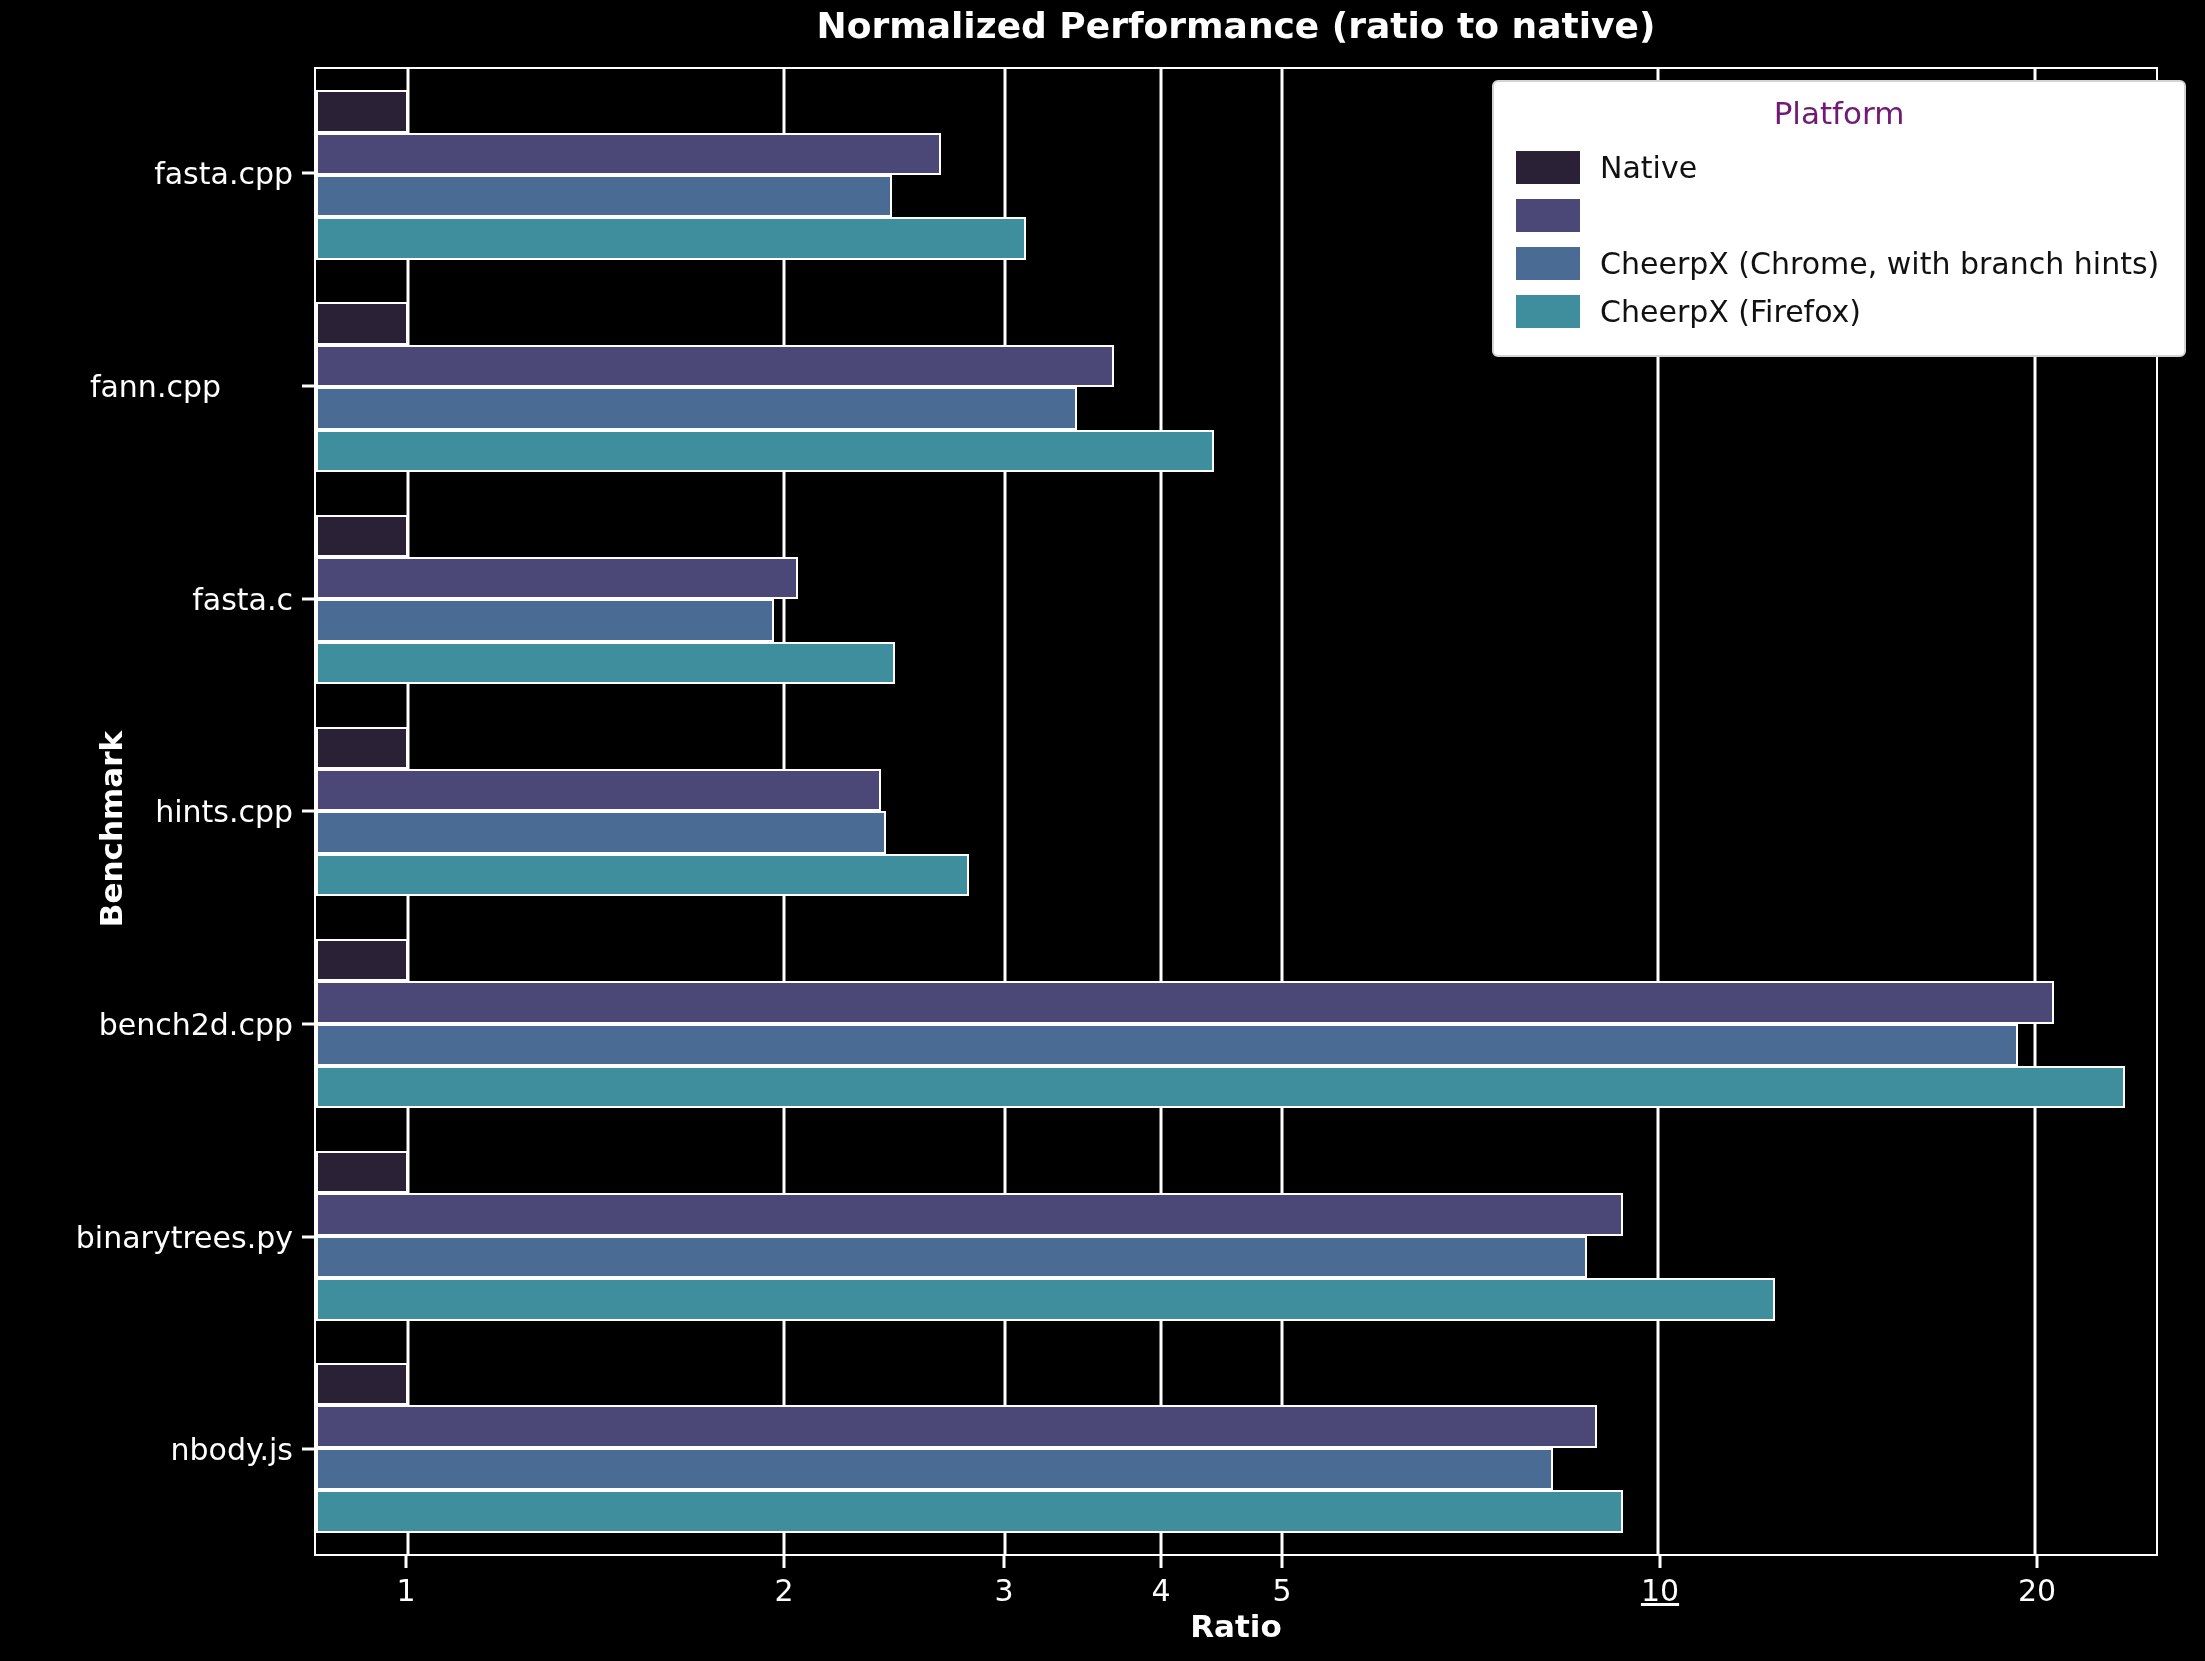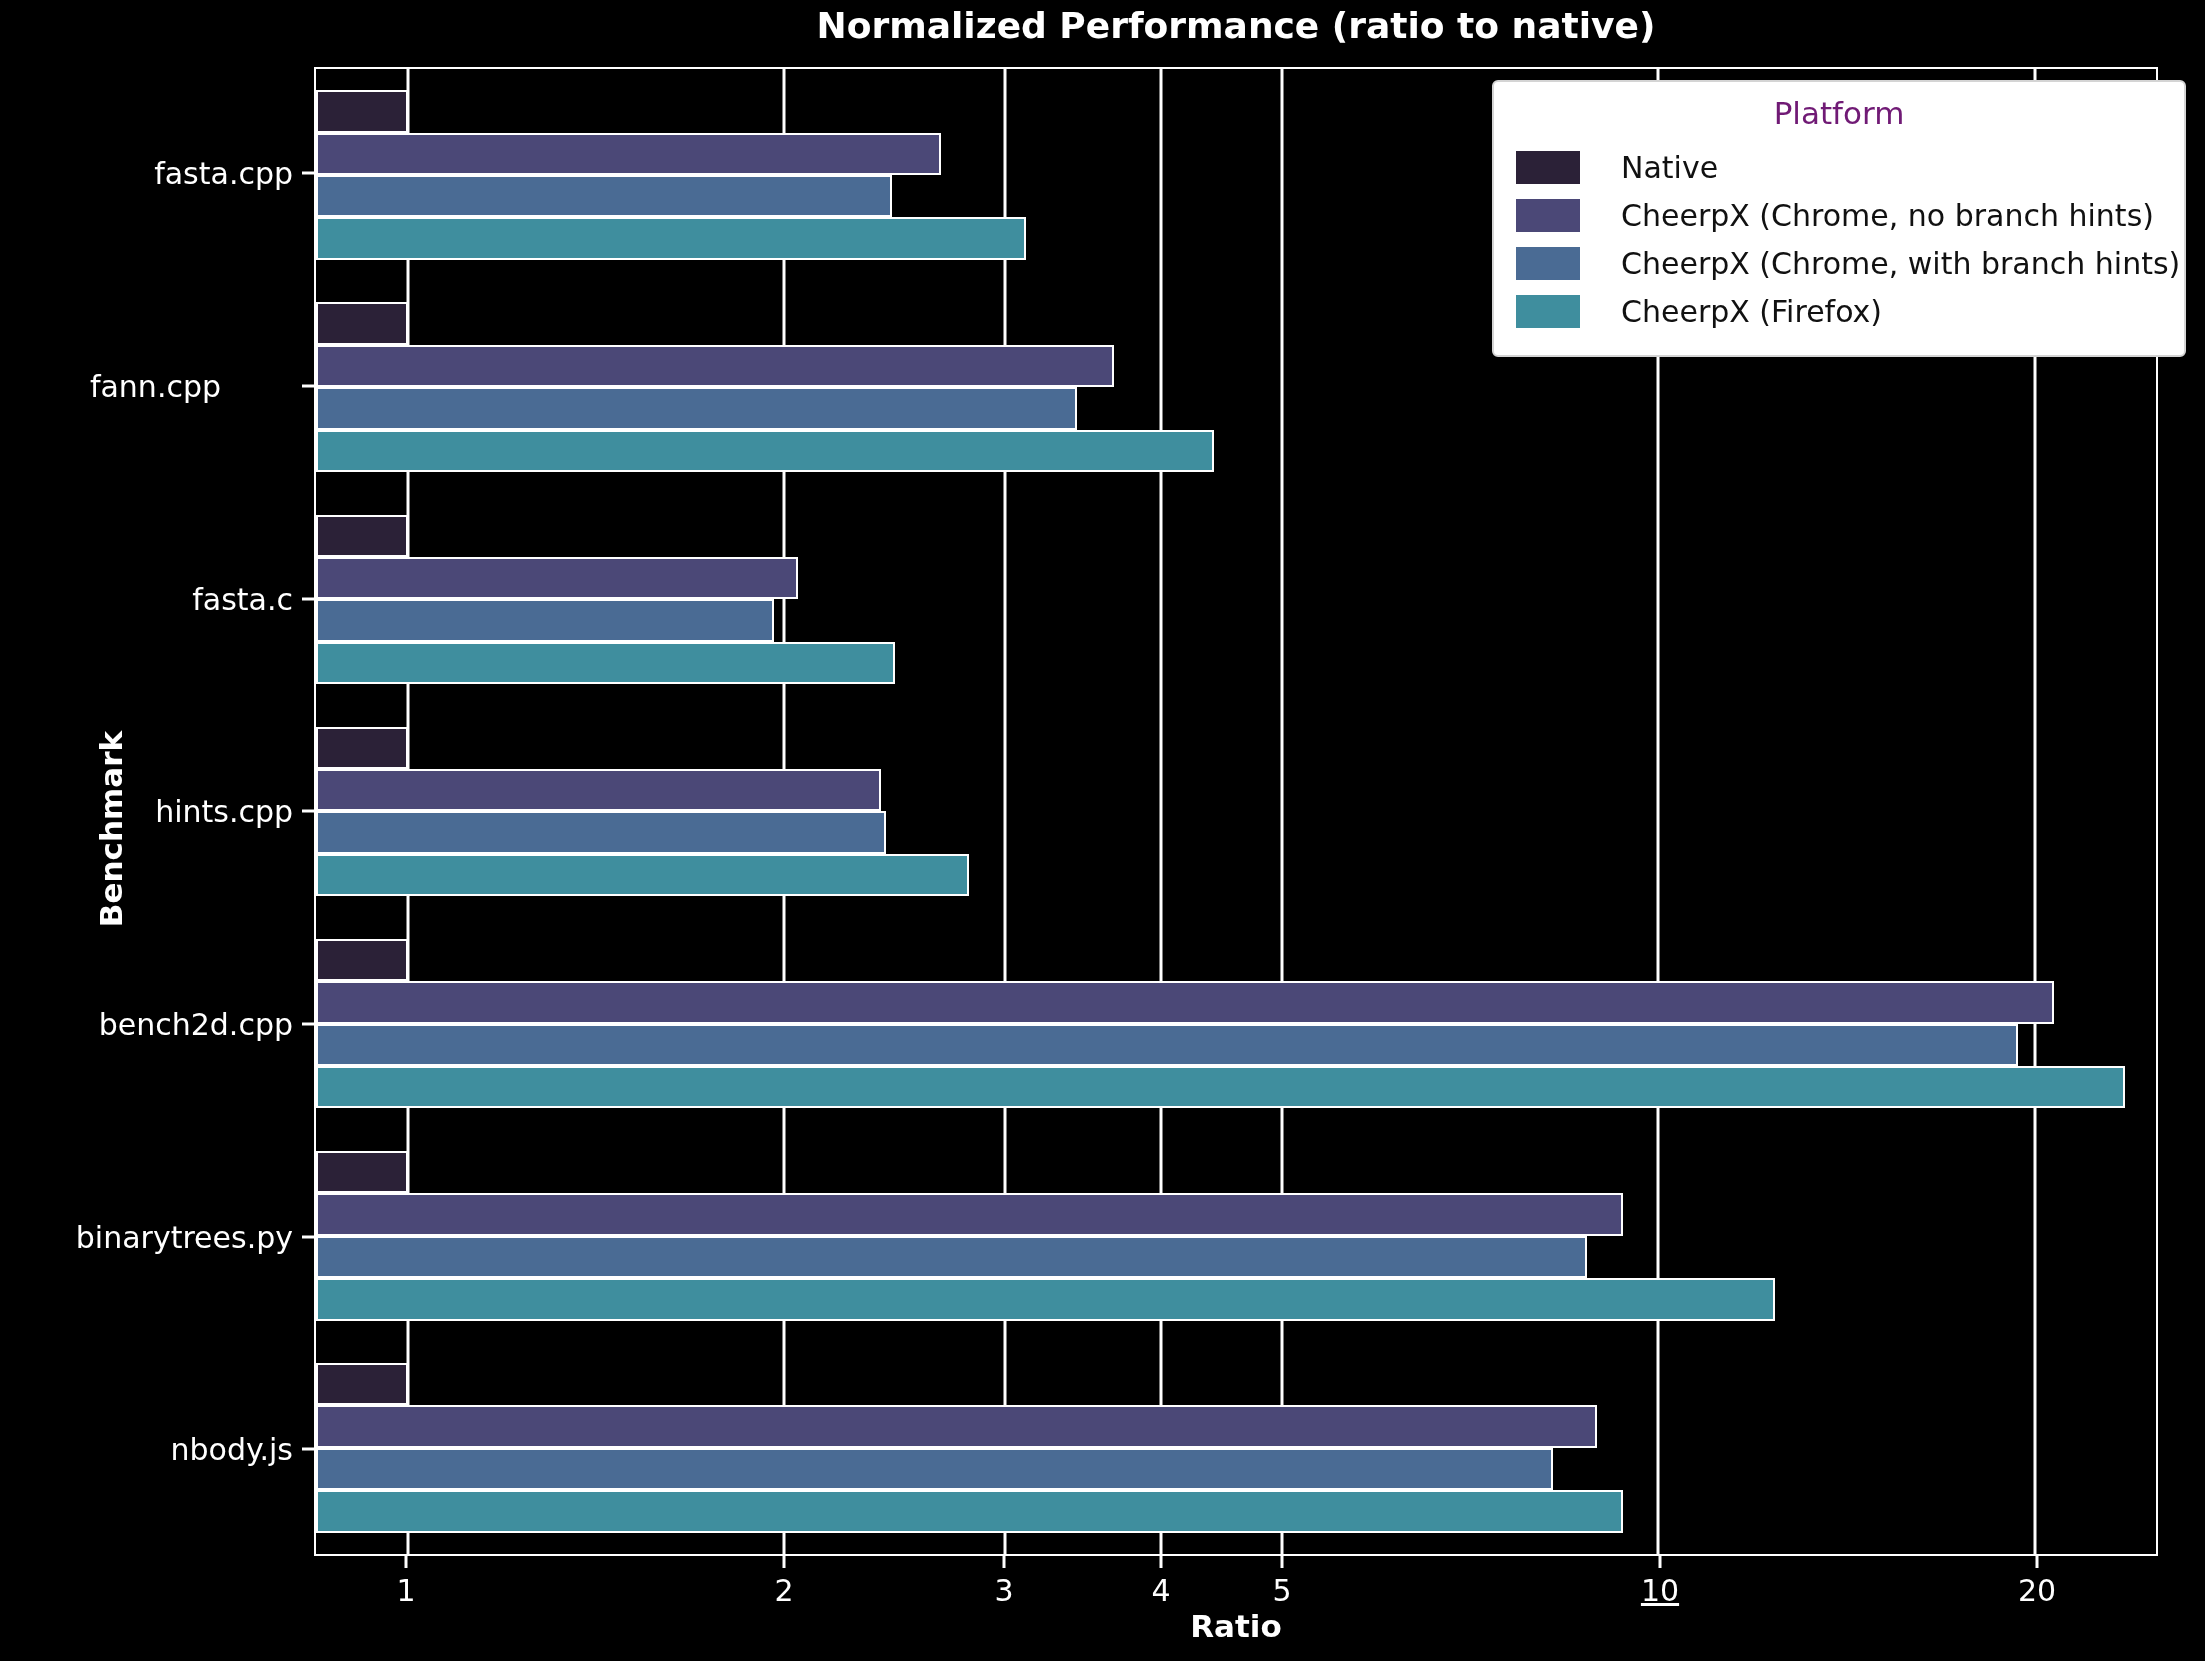--- a/index.html
+++ b/index.html
@@ -18,21 +18,21 @@
   .xtick-label{position:absolute;color:#fff;font-size:30px;transform:translateX(-50%);white-space:nowrap;}
   .xtick-mark{position:absolute;width:3px;height:12px;background:#fff;transform:translateX(-50%);}
   .xlabel{position:absolute;left:1236px;top:1608px;transform:translateX(-50%);
         color:#fff;font-size:31px;font-weight:bold;}
   .ylabel{position:absolute;left:13.4px;top:811px;color:#fff;font-size:31px;font-weight:bold;
         transform:rotate(-90deg);transform-origin:center;white-space:nowrap;}
   .legend{position:absolute;left:1492px;top:80px;width:694px;background:#fff;
         border:2.2px solid #d4d4d4;border-radius:6px;box-sizing:border-box;
         padding:13.4px 22px 19.4px 22px;z-index:10;}
   .legend-title{text-align:center;color:#701a75;font-size:31px;margin-bottom:12px;}
-  .legend-row{display:flex;align-items:center;gap:41px;height:48px;}
+  .legend-row{display:flex;align-items:center;gap:20px;height:48px;}
   .legend-swatch{width:64px;height:33px;flex:0 0 auto;}
   .legend-label{color:#111;font-size:30px;white-space:nowrap;}
 </style>
 </head>
 <body>
 
 <div class="page">
 
   <div class="chart-title">Normalized Performance (ratio to native)</div>
 
@@ -131,21 +131,20 @@
 
   <div class="legend">
     <div class="legend-title">Platform</div>
     <div id="legend-rows">
         <div class="legend-row">
           <div class="legend-swatch" style="background: rgb(43, 33, 55);"></div>
           <div class="legend-label">Native</div>
         </div>
         <div class="legend-row">
           <div class="legend-swatch" style="background: rgb(75, 72, 119);"></div>
-          <div class="legend-label">CheerpX (Chrome, no branch hints)</div>
         </div>
         <div class="legend-row">
           <div class="legend-swatch" style="background: rgb(74, 107, 148);"></div>
           <div class="legend-label">CheerpX (Chrome, with branch hints)</div>
         </div>
         <div class="legend-row">
           <div class="legend-swatch" style="background: rgb(63, 142, 158);"></div>
           <div class="legend-label">CheerpX (Firefox)</div>
         </div>
       </div>

